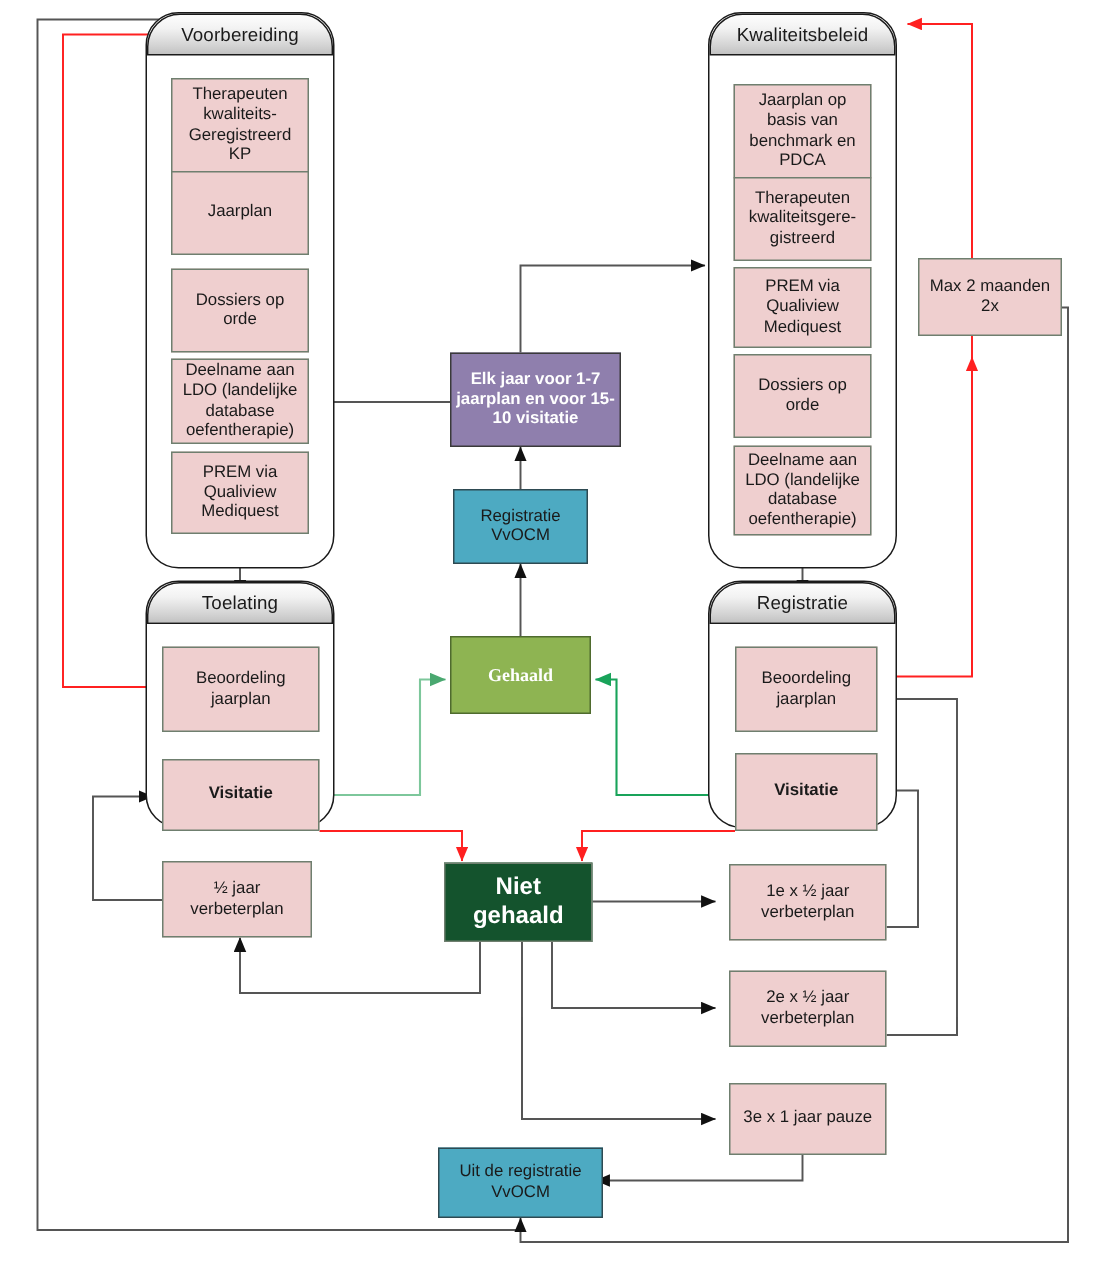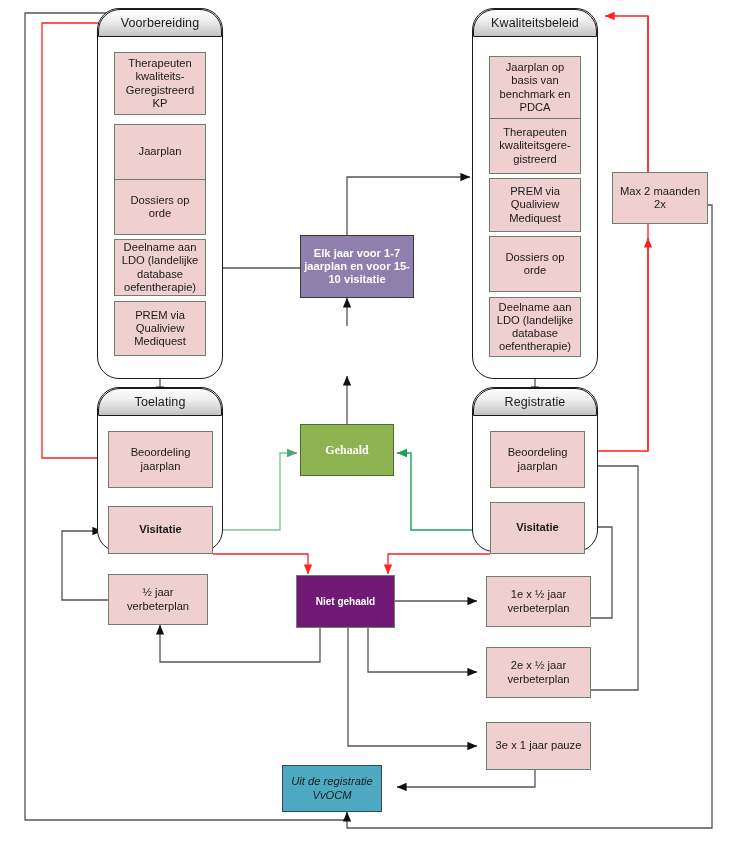--- a/index.html
+++ b/index.html
@@ -17,21 +17,21 @@
 
   
   .node{position:absolute;box-sizing:border-box;display:flex;align-items:center;justify-content:center;
         text-align:center;line-height:1.17;}
   .node span{display:block;padding:0 3px;}
 
   .pink{background:#efcfcf;border:1.3px solid #6f7f6f;color:#1a1a1a;font-size:11.2px;}
   .purple{background:#8f7fad;border:1.4px solid #3a3a3a;color:#ffffff;font-size:11.2px;font-weight:bold;}
   .teal{background:#4daac2;border:1.4px solid #2e4a52;color:#1a1a1a;font-size:11.2px;}
   .green{background:#8eb452;border:1.4px solid #4f6b2e;color:#ffffff;font-size:12px;font-weight:bold;font-family:Liberation Serif, serif;}
-  .red{background:#701a75;border:1.4px solid #6f7f6f;color:#ffffff;font-size:10px;font-weight:bold;}
+  .red{background:#14532d;border:1.4px solid #6f7f6f;color:#ffffff;font-size:16px;font-weight:bold;}
   .bold{font-weight:bold;justify-content:center;}
 </style>
 </head>
 <body>
 
 <div id="stage">
 
   <svg class="wires" viewBox="0 0 730 843">
     <defs>
       <marker id="ahB" markerWidth="9" markerHeight="9" refX="7.4" refY="3.2" orient="auto">
@@ -111,21 +111,21 @@
   </svg>
 
   <div class="group" style="left:97px;top:8px;width:126px;height:371px;">
     <div class="group-head">
       <span>Voorbereiding</span>
     </div>
   </div>
   <div class="node pink" style="left:114px;top:52px;width:92px;height:63px;">
     <span>Therapeuten kwaliteits-Geregistreerd KP</span>
   </div>
-  <div class="node pink" style="left:114px;top:124px;width:92px;height:56px;">
+  <div class="node pink" style="left:114px;top:114px;width:92px;height:56px;">
     <span>Jaarplan</span>
   </div>
   <div class="node pink" style="left:114px;top:179px;width:92px;height:56px;">
     <span>Dossiers op orde</span>
   </div>
   <div class="node pink" style="left:114px;top:239px;width:92px;height:57px;">
     <span>Deelname aan LDO (landelijke database oefentherapie)</span>
   </div>
   <div class="node pink" style="left:114px;top:301px;width:92px;height:55px;">
     <span>PREM via Qualiview Mediquest</span>
@@ -152,27 +152,30 @@
     <span>Deelname aan LDO (landelijke database oefentherapie)</span>
   </div>
 
   <div class="node pink" style="left:612px;top:172px;width:96px;height:52px;">
     <span>Max 2 maanden 2x</span>
   </div>
 
   <div class="node purple" style="left:300px;top:235px;width:114px;height:63px;">
     <span>Elk jaar voor 1-7 jaarplan en voor 15-10 visitatie</span>
   </div>
+  <div class="node teal" style="left:302px;top:326px;width:90px;height:50px;">
+    <span>Registratie VvOCM</span>
+  </div>
   <div class="node green" style="left:300px;top:424px;width:94px;height:52px;">
     <span>Gehaald</span>
   </div>
   <div class="node red" style="left:296px;top:575px;width:99px;height:53px;">
     <span>Niet gehaald</span>
   </div>
-  <div class="node teal" style="left:282px;top:765px;width:100px;height:47px;font-style:italic;">
+  <div class="node teal" style="left:292px;top:765px;width:110px;height:47px;">
     <span>Uit de registratie VvOCM</span>
   </div>
 
   <div class="group" style="left:97px;top:387px;width:126px;height:165px;">
     <div class="group-head">
       <span>Toelating</span>
     </div>
   </div>
   <div class="node pink" style="left:108px;top:431px;width:105px;height:57px;">
     <span>Beoordeling jaarplan</span>

